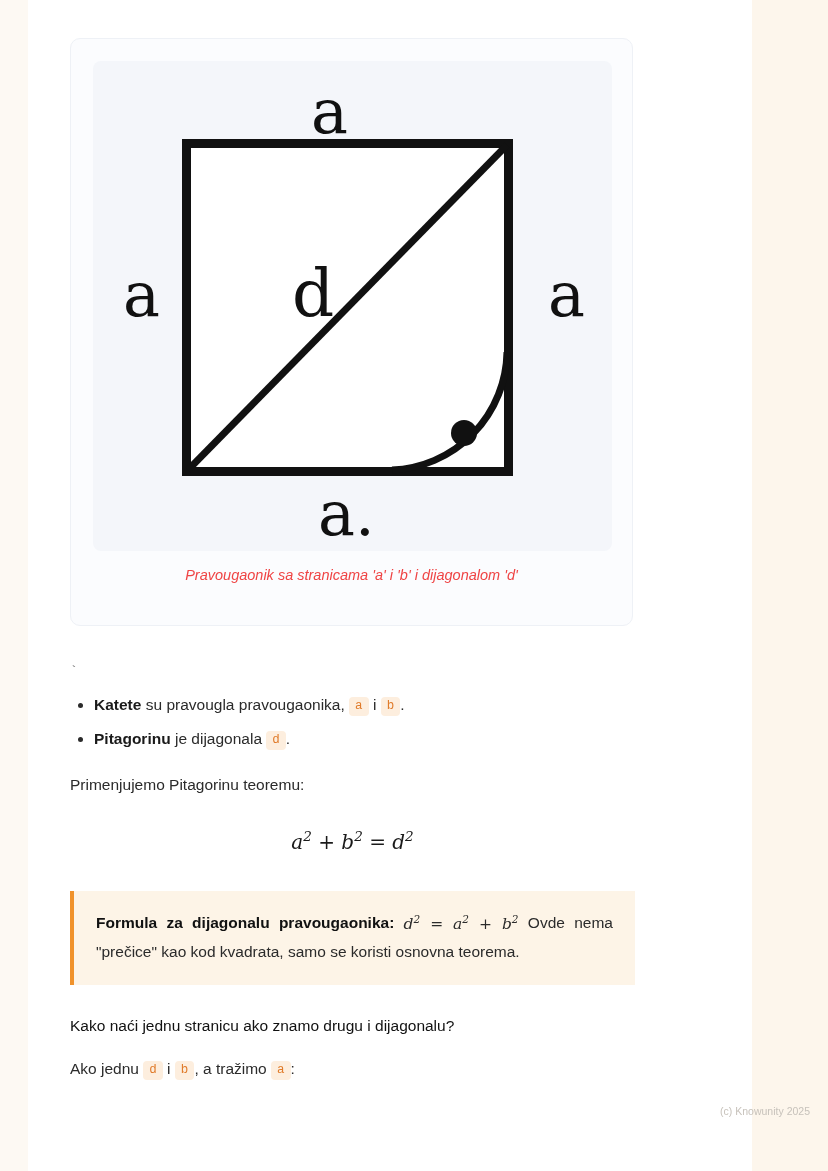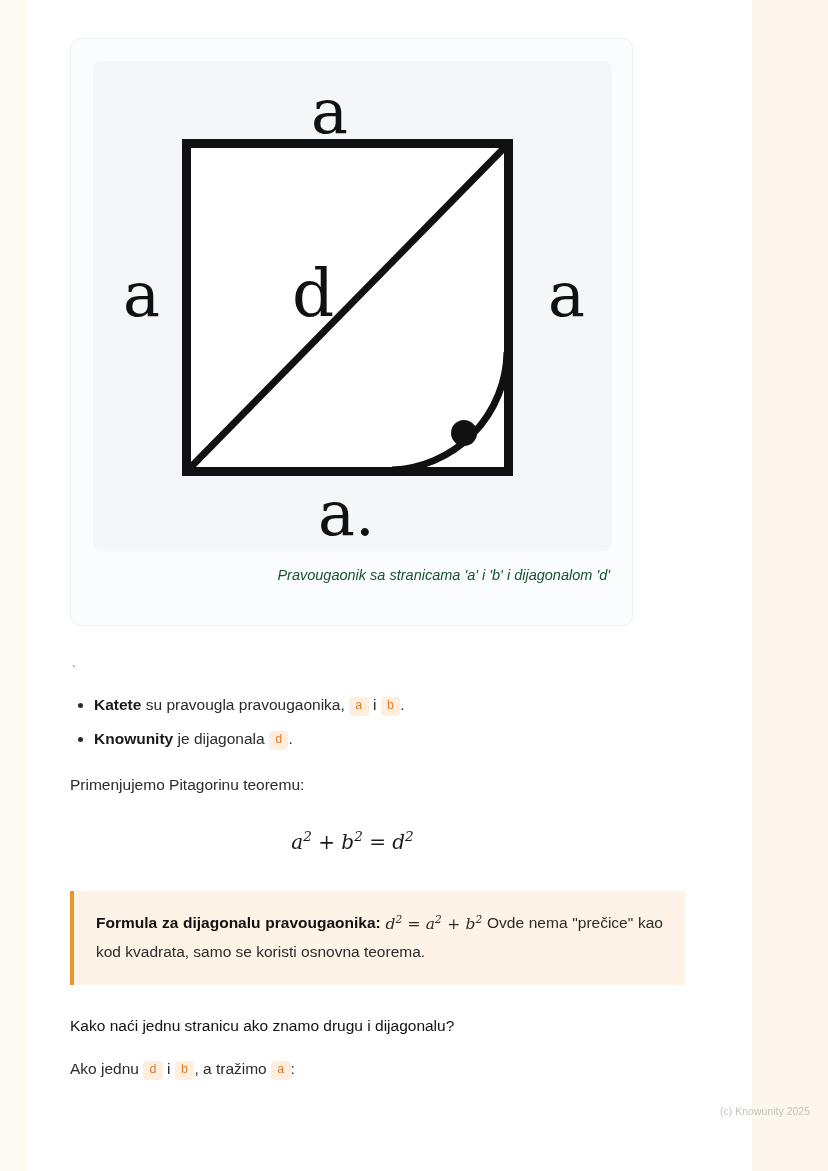--- a/index.html
+++ b/index.html
@@ -83,24 +83,24 @@
   .diag {
     position: absolute;
     left: 89px;
     top: 78px;
     width: 331px;
     height: 337px;
     pointer-events: none;
   }
   .caption {
     margin-top: 16px;
-    text-align: right;
+    text-align: center;
     font-size: 14.5px;
     font-style: italic;
-    color: #14532d;
+    color: #ef4444;
     font-family: "Liberation Sans", sans-serif;
   }
 
   .tick {
     margin-top: 38px;
     font-size: 13px;
     color: #666;
     font-family: "Liberation Mono", monospace;
   }
 
@@ -142,21 +142,21 @@
     font-size: 20px;
     color: #1a1a1a;
   }
   sup { font-size: 0.68em; }
 
   .callout {
     margin-top: 38px;
     background: #fdf4e7;
     border-left: 4px solid #f0922b;
     padding: 18px 22px 20px 22px;
-    width: 615px;
+    width: 565px;
   }
   .callout p {
     margin: 0;
     font-size: 15.5px;
     line-height: 1.75;
     color: #2b2b2b;
     text-align: justify;
   }
   .callout .lead { font-weight: bold; color: #111; }
   .mathspan {
@@ -212,21 +212,21 @@
 
     <ul class="bullets">
       <li>
         <strong>Katete</strong>
         <span>su pravougla pravougaonika,</span>
         <code class="var">a</code>
         <span>i</span>
         <code class="var">b</code><span>.</span>
       </li>
       <li>
-        <strong>Knowunity</strong>
+        <strong>Pitagorinu</strong>
         <span>je dijagonala</span>
         <code class="var">d</code><span>.</span>
       </li>
     </ul>
 
     <p class="body">Primenjujemo Pitagorinu teoremu:</p>
 
     <div class="formula-center">
       <span>a</span><sup>2</sup>
       <span>+</span>

